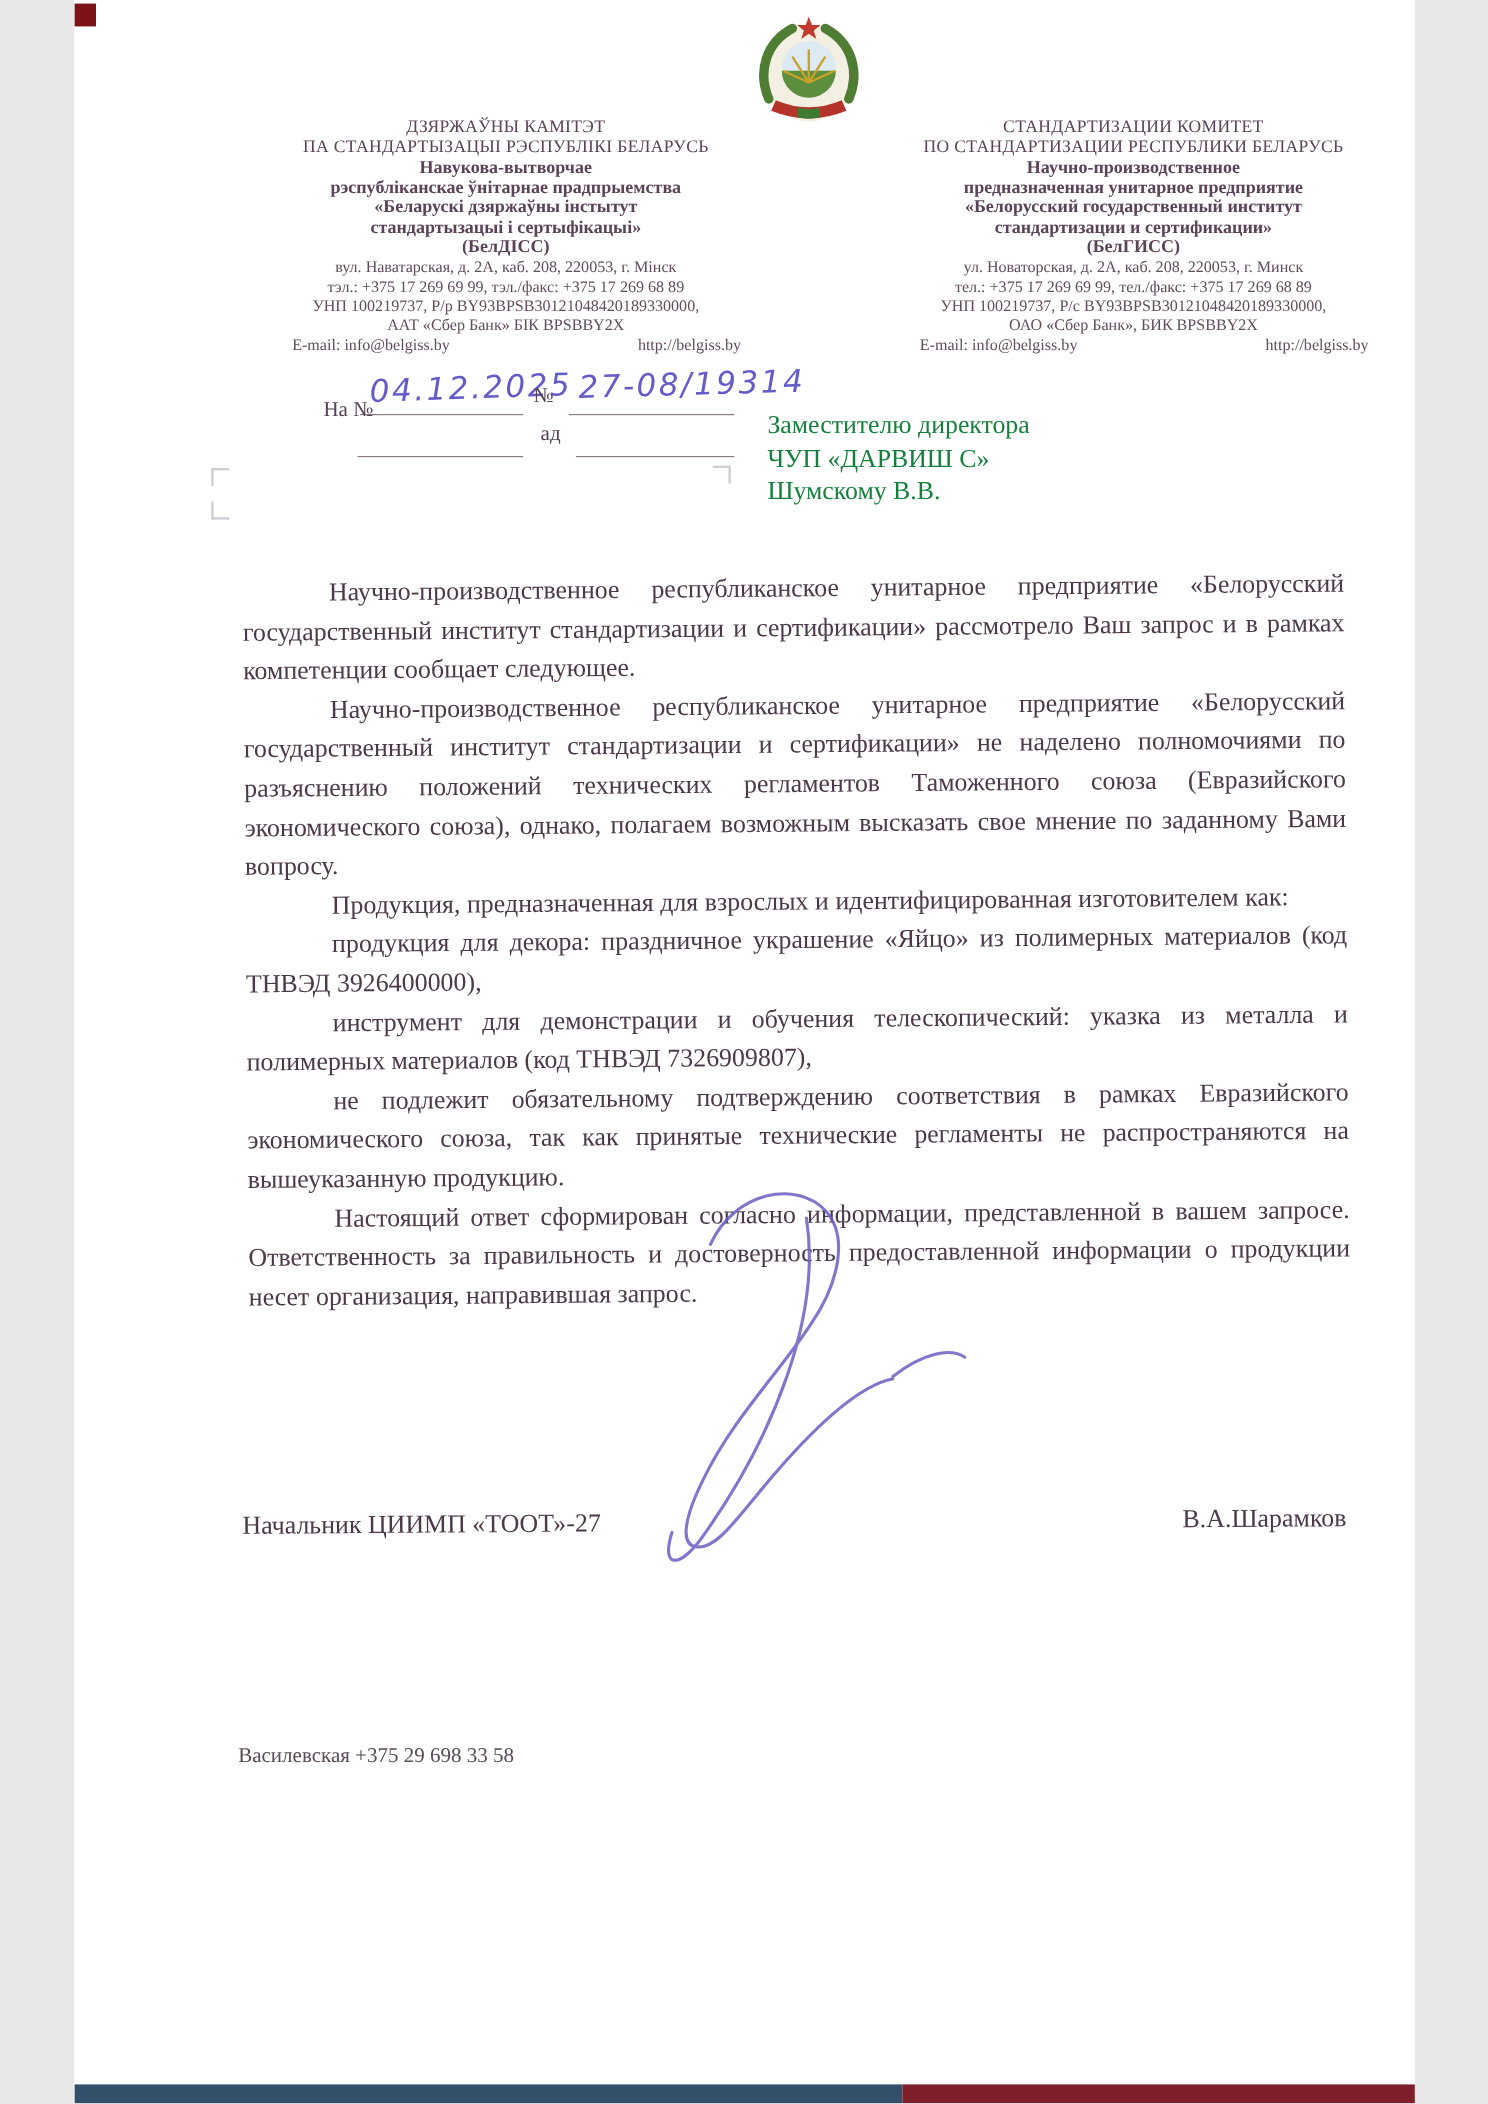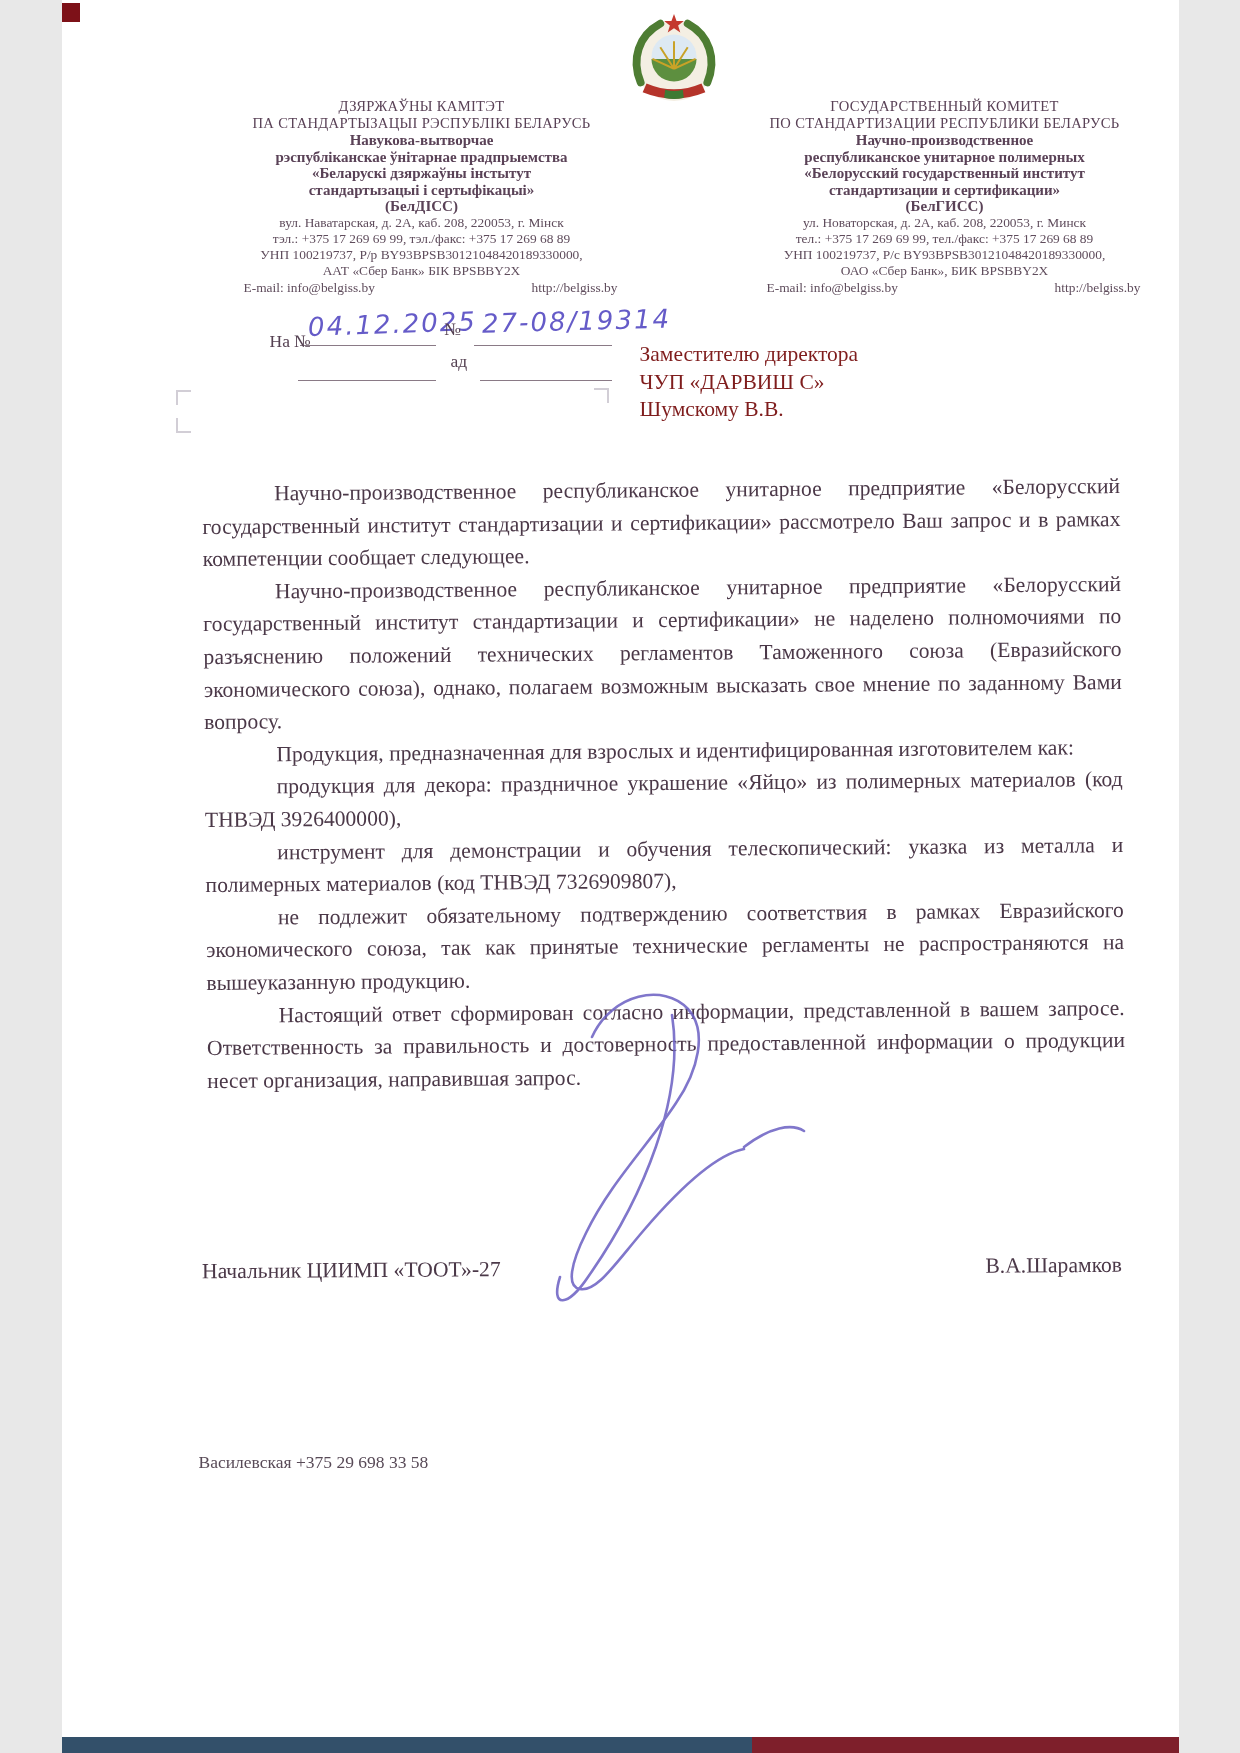--- a/index.html
+++ b/index.html
@@ -39,21 +39,21 @@
   #nano-label{left:168px;top:331px;margin-left:40px;}
   #ad-label{left:389px;top:351px;}
   .handwriting{
     position:absolute;font-family:"DejaVu Sans",sans-serif;font-style:italic;
     color:#655bc8;font-size:26px;letter-spacing:2px;white-space:nowrap;
   }
   #hand-date{left:246px;top:309px;transform:rotate(-2deg);}
   #hand-number{left:420px;top:306px;transform:rotate(-1.6deg);}
 
   
-  #addressee{position:absolute;left:578px;top:341px;font-size:21.5px;line-height:27.5px;color:#7f1d1d;font-family:Liberation Serif, serif;}
+  #addressee{position:absolute;left:578px;top:341px;font-size:21.5px;line-height:27.5px;color:#15803d;font-family:Liberation Serif, serif;}
 
   
   #subject{position:absolute;left:152px;top:394px;font-size:21.5px;line-height:28px;color:#473544;}
   #subject .l1{word-spacing:.45em;}
   .corner{position:absolute;width:13px;height:13px;}
   #corner-tl{left:114px;top:390px;border-left:2px solid #d2ced6;border-top:2px solid #d2ced6;}
   #corner-tr{left:532px;top:388px;border-right:2px solid #d2ced6;border-top:2px solid #d2ced6;}
   #corner-bl{left:114px;top:418px;border-left:2px solid #d2ced6;border-bottom:2px solid #d2ced6;}
 
   
@@ -113,24 +113,24 @@
     <div class="addrline">тэл.: +375 17 269 69 99, тэл./факс: +375 17 269 68 89</div>
     <div class="addrline">УНП 100219737, Р/р BY93BPSB30121048420189330000,</div>
     <div class="addrline">ААТ «Сбер Банк»  БІК BPSBBY2X</div>
     <div class="mailrow">
       <span>E-mail: info@belgiss.by</span>
       <span>http://belgiss.by</span>
     </div>
   </div>
 
   <div class="head-col" id="head-right">
-    <div class="committee">ГОСУДАРСТВЕННЫЙ КОМИТЕТ</div>
+    <div class="committee">СТАНДАРТИЗАЦИИ КОМИТЕТ</div>
     <div class="committee">ПО СТАНДАРТИЗАЦИИ РЕСПУБЛИКИ БЕЛАРУСЬ</div>
     <div class="orgline">Научно-производственное</div>
-    <div class="orgline">республиканское унитарное полимерных</div>
+    <div class="orgline">предназначенная унитарное предприятие</div>
     <div class="orgline">«Белорусский государственный институт</div>
     <div class="orgline">стандартизации и сертификации»</div>
     <div class="orgline">(БелГИСС)</div>
     <div class="addrline">ул. Новаторская, д. 2А, каб. 208, 220053, г. Минск</div>
     <div class="addrline">тел.: +375 17 269 69 99, тел./факс: +375 17 269 68 89</div>
     <div class="addrline">УНП 100219737, Р/с BY93BPSB30121048420189330000,</div>
     <div class="addrline">ОАО «Сбер Банк», БИК BPSBBY2X</div>
     <div class="mailrow">
       <span>E-mail: info@belgiss.by</span>
       <span>http://belgiss.by</span>

